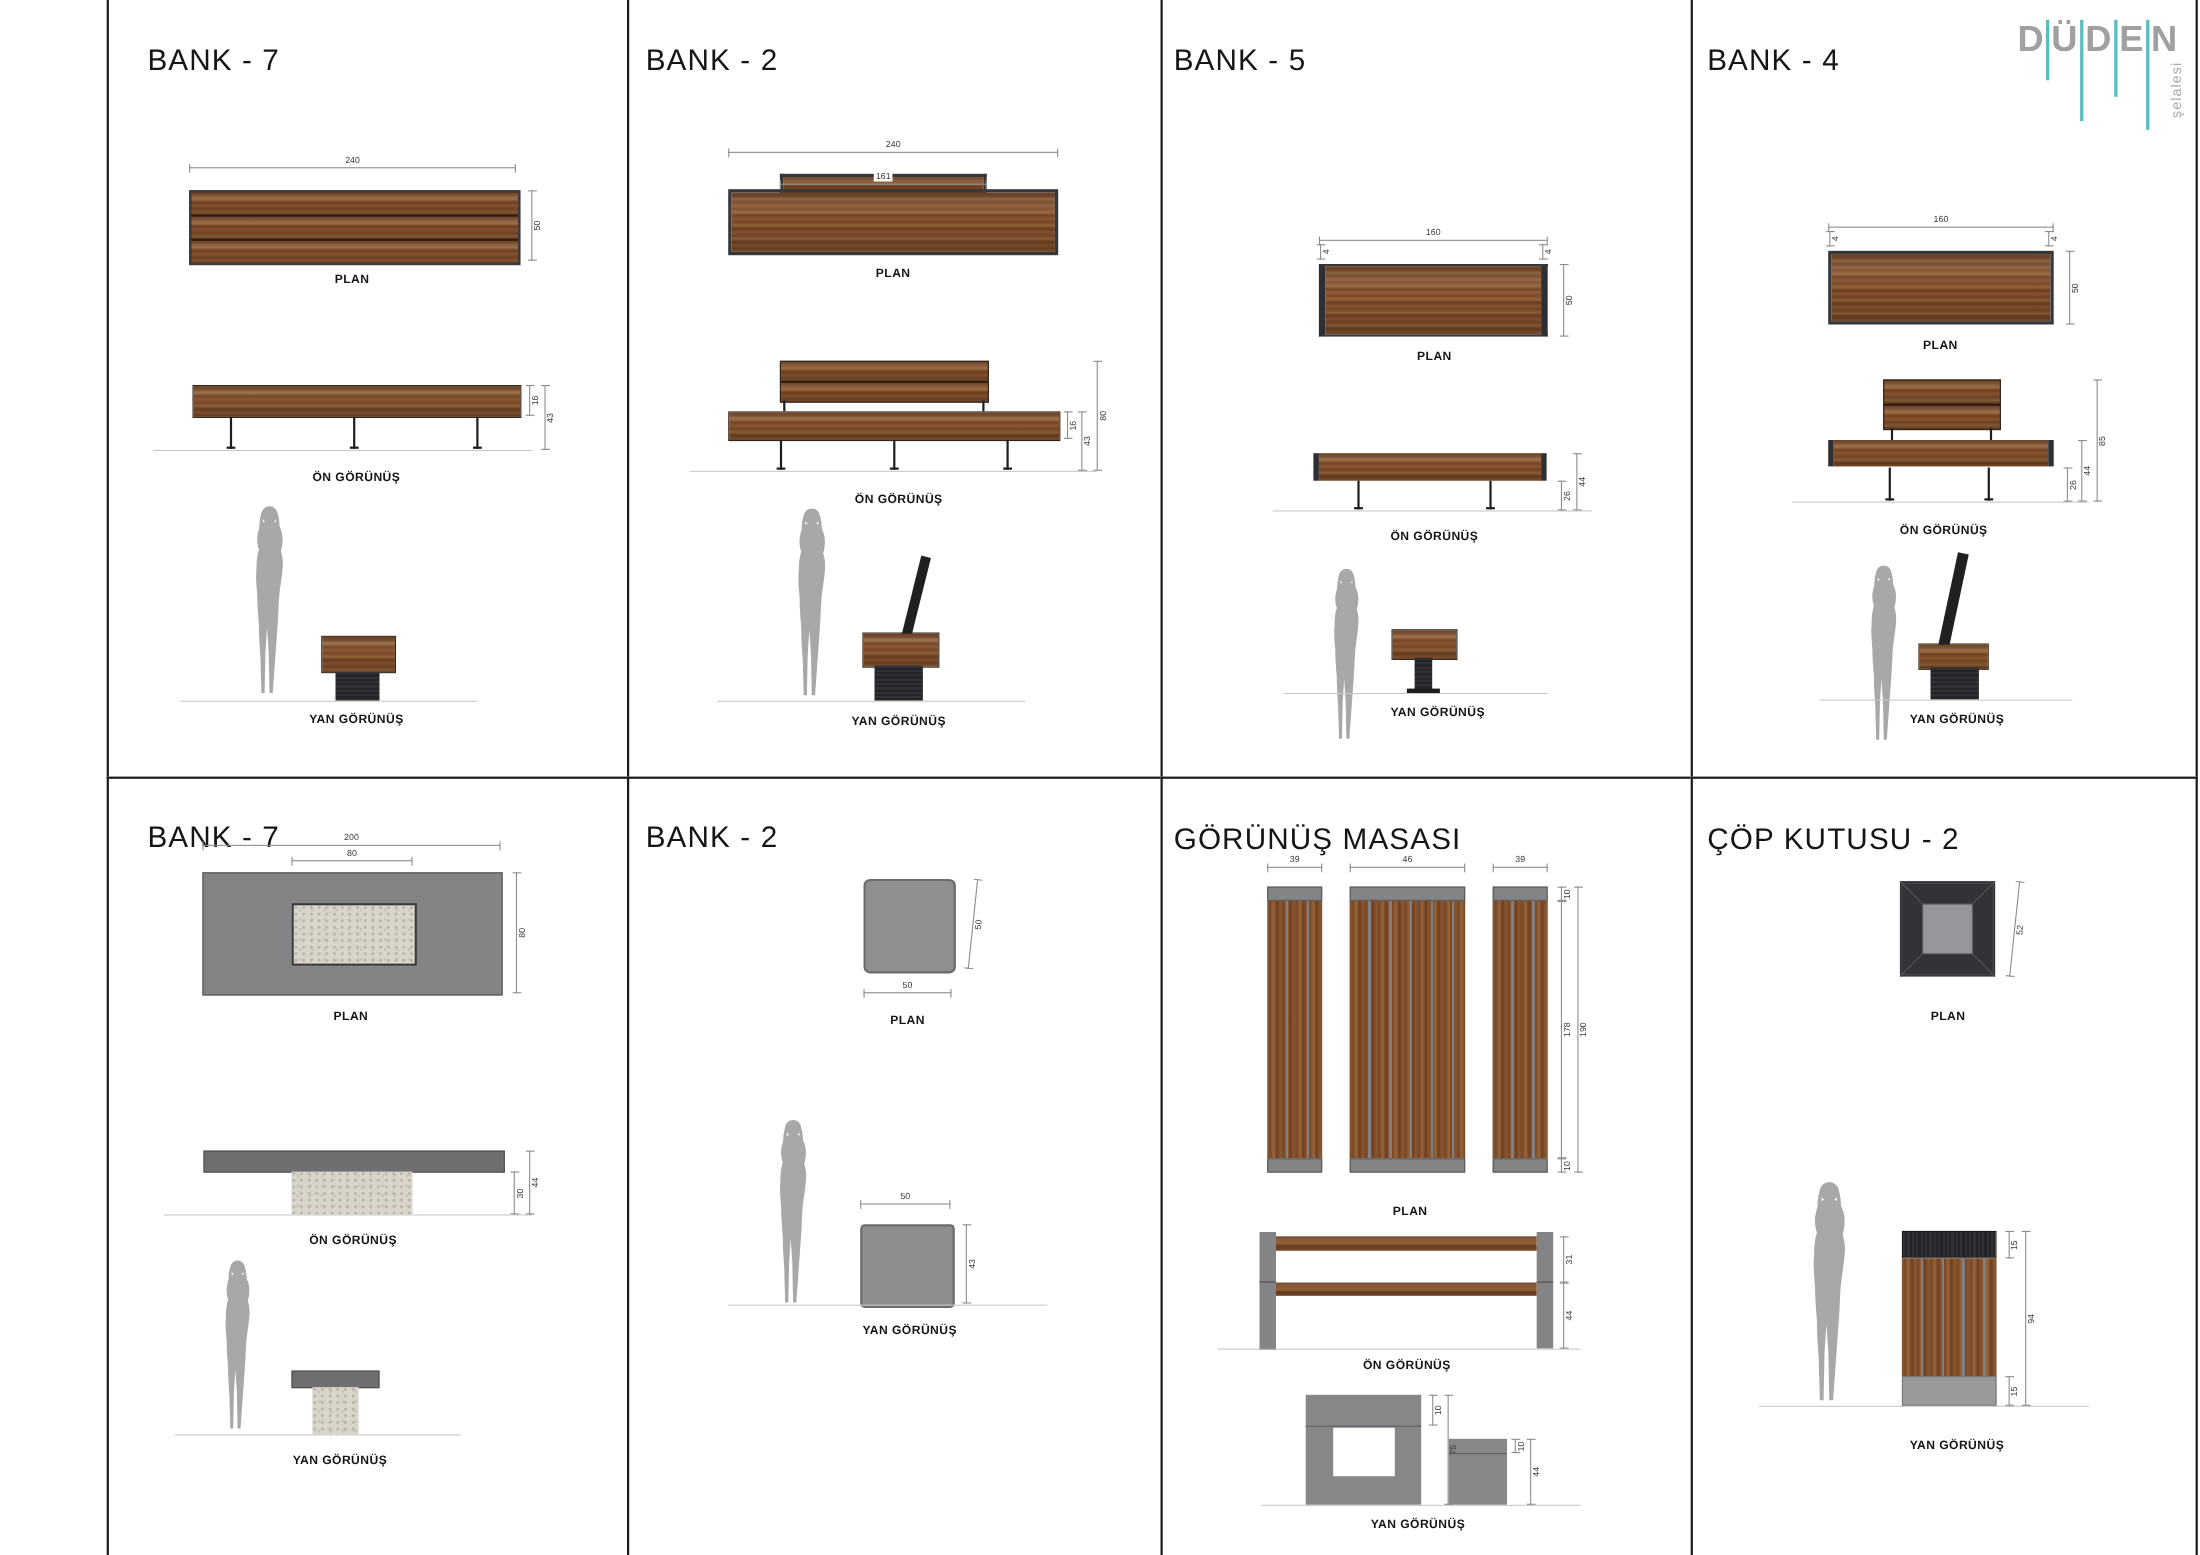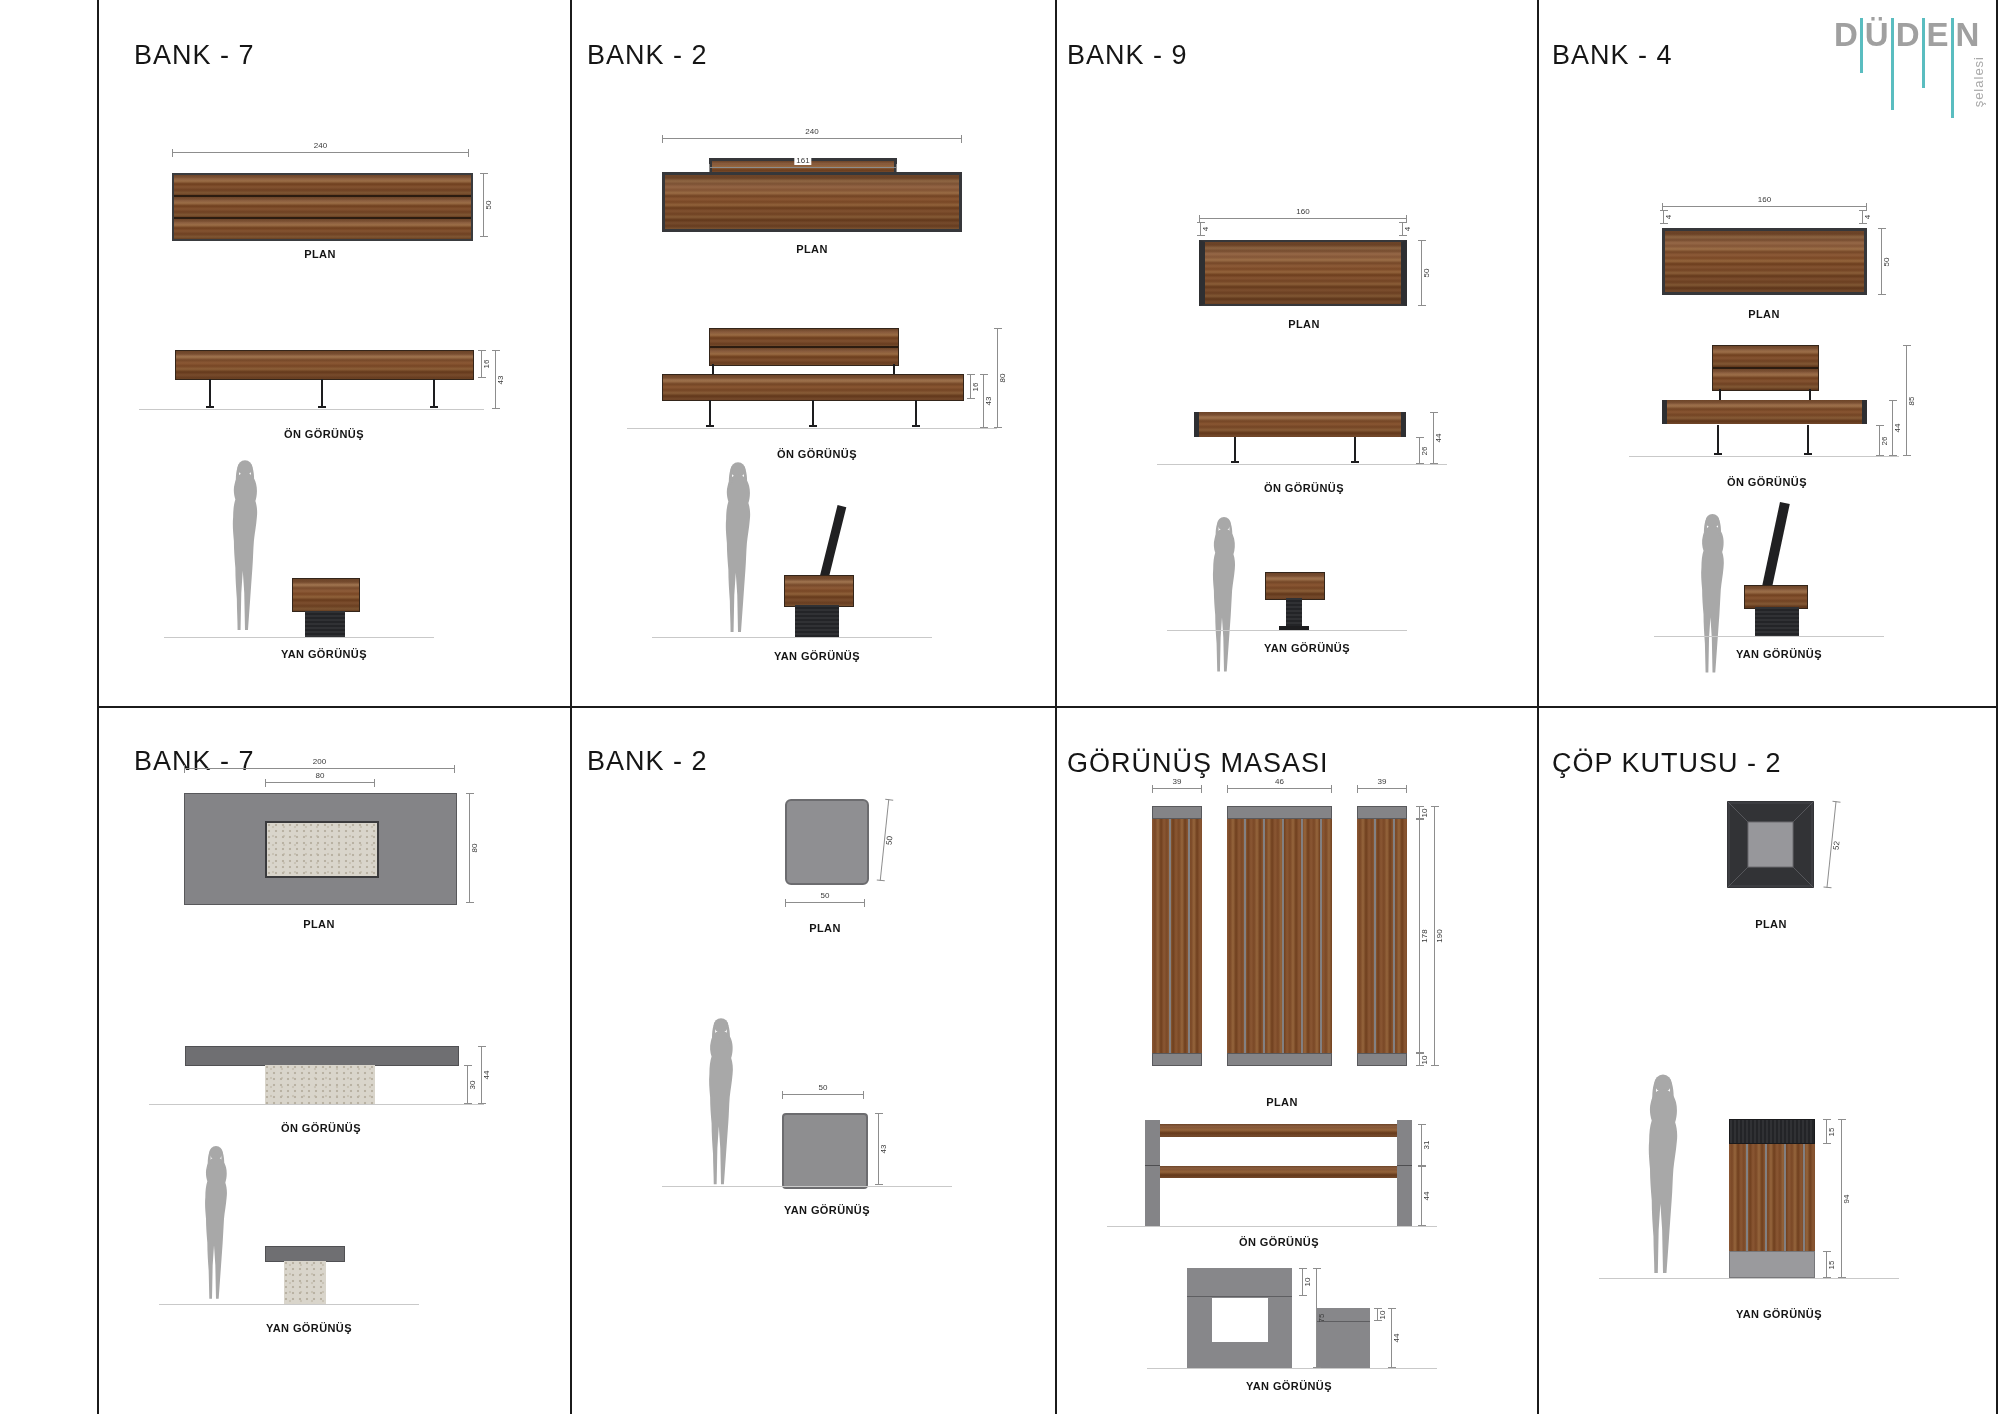--- a/index.html
+++ b/index.html
@@ -149,21 +149,21 @@
           <use href="#person-shape"></use>
         </svg></div>
     <div class="post" style="left:256px;top:505px;height:78px;width:9px;background:#202022;transform:rotate(14deg)"></div>
     <div class="wood-h" style="position:absolute;left:212px;top:575px;width:68px;height:30px;border:1px solid #33251a"></div>
     <div class="darkwood" style="position:absolute;left:223px;top:605px;width:44px;height:32px"></div>
     <div class="ground" style="left:80px;top:637px;width:280px"></div>
     <div class="vlabel" style="left:245px;top:650px">YAN GÖRÜNÜŞ</div>
   </div>
 
   <div class="cell">
-    <div class="ptitle" style="left:10px;top:40px">BANK - 9</div>
+    <div class="ptitle" style="left:10px;top:40px">BANK - 5</div>
 
     <div class="wood-h" style="position:absolute;left:142px;top:240px;width:208px;height:66px;border-top:2px solid #36373a;border-bottom:2px solid #36373a;border-left:6px solid #2e2f32;border-right:6px solid #2e2f32;box-sizing:border-box"></div>
     <div class="dim dim-h" style="left:142px;top:218px;width:208px">
         <span>160</span>
       </div>
     <div class="dim dim-v" style="left:143px;top:222px;height:14px">
         <span>4</span>
       </div>
     <div class="dim dim-v" style="left:345px;top:222px;height:14px">
         <span>4</span>

